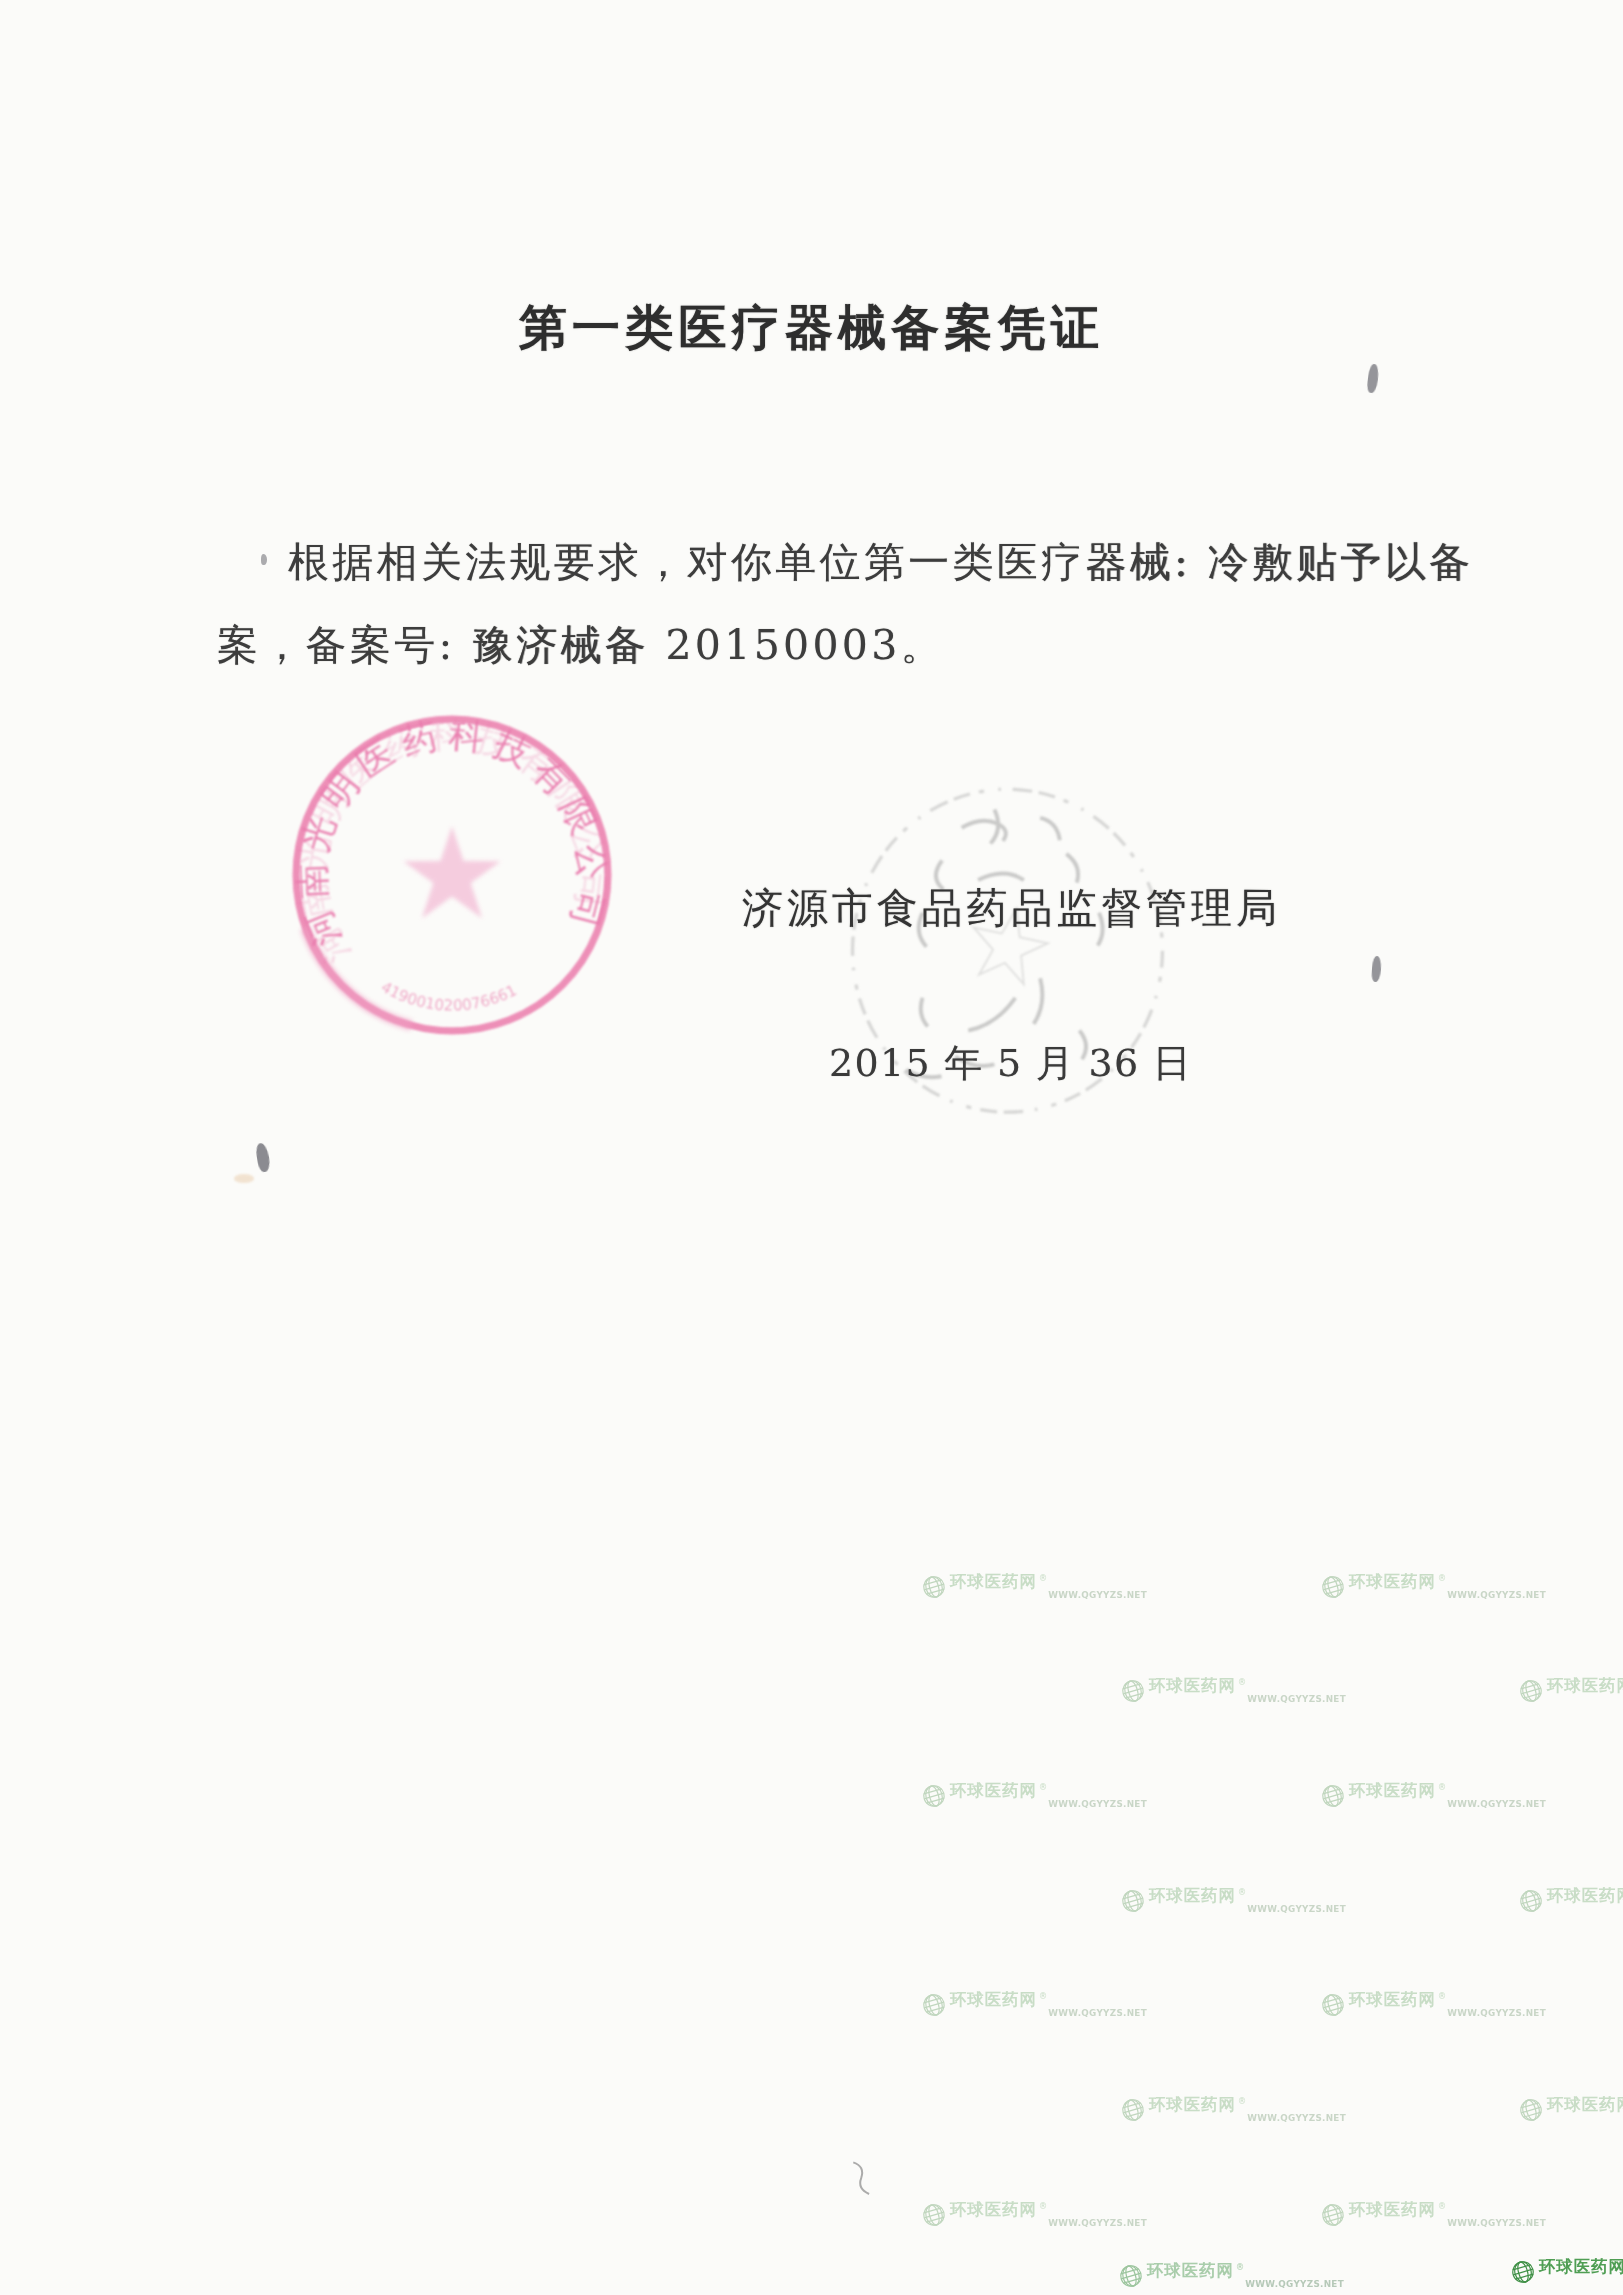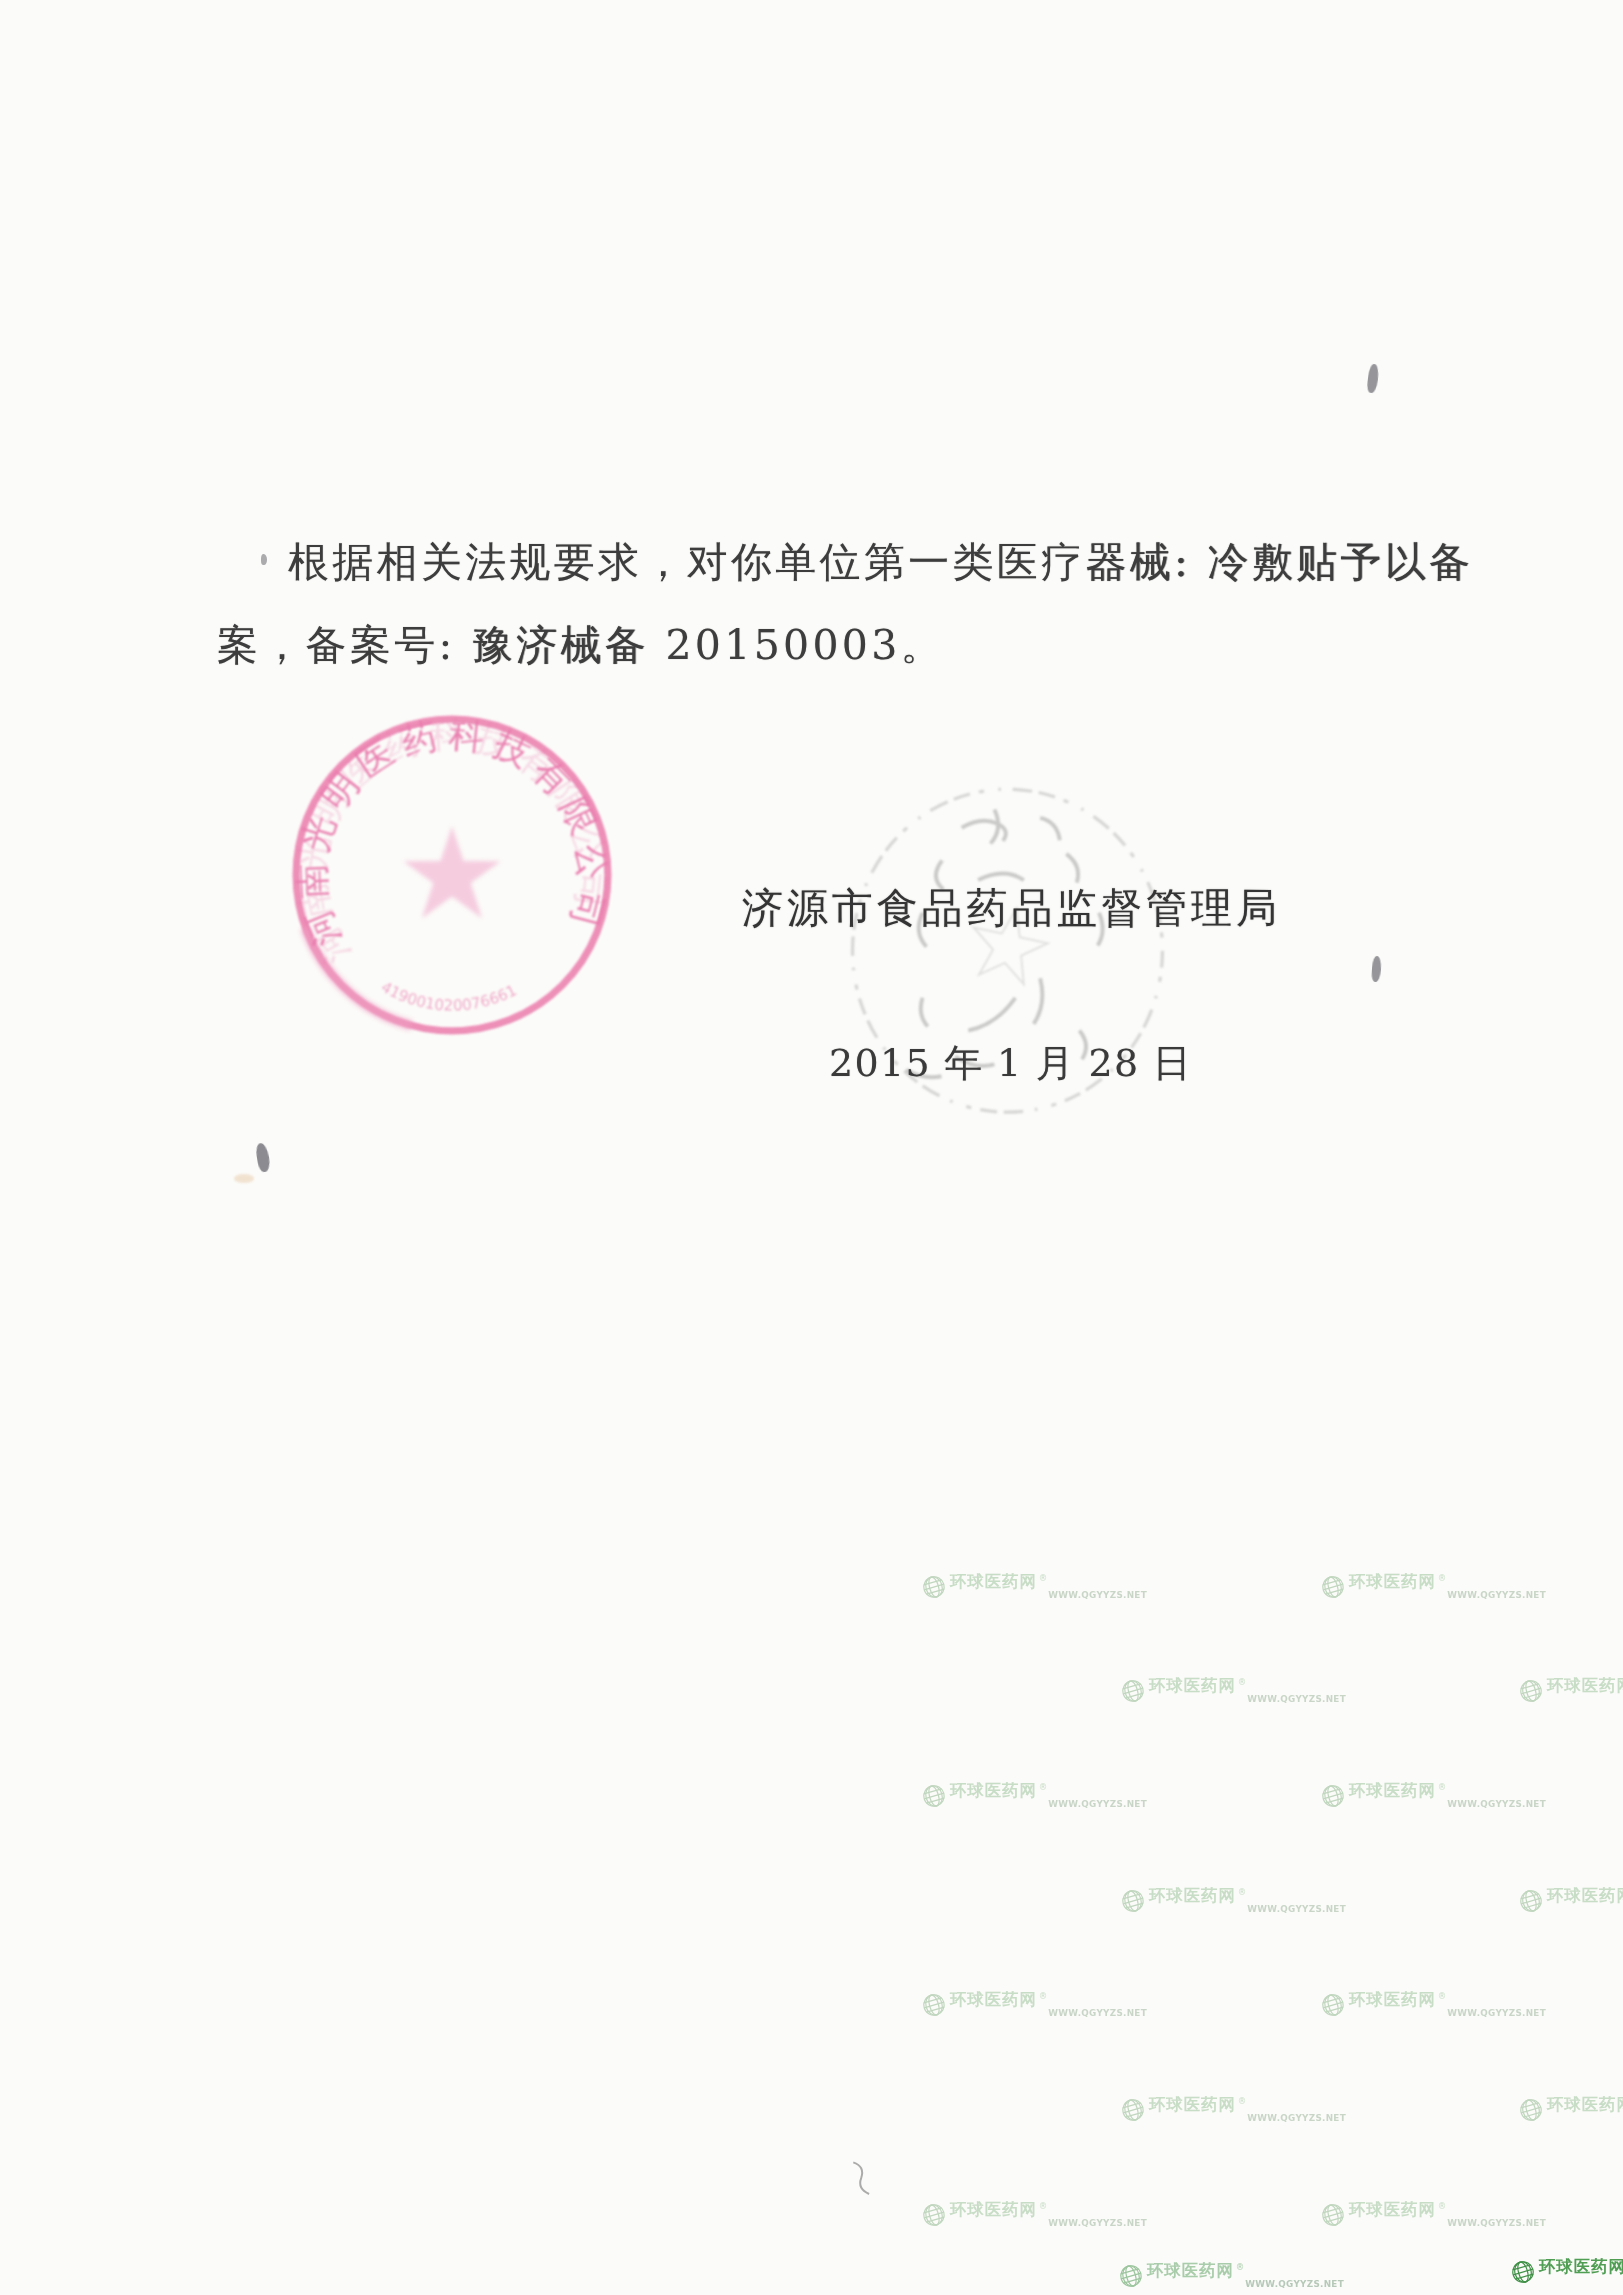--- a/index.html
+++ b/index.html
@@ -80,20 +80,21 @@
   .smudge-b{left:1372px;top:956px;width:9.2px;height:26px;transform:rotate(4deg);}
   .smudge-c{left:257px;top:1143px;width:12.4px;height:29px;transform:rotate(-9deg);background:#5d5d66;}
   .smudge-d{left:261px;top:554px;width:5.9px;height:10.5px;opacity:.55;}
   .stain{left:234px;top:1174px;width:19.6px;height:8.5px;background:#e9cba9;border-radius:50%;opacity:.5;filter:blur(1px);}
 </style>
 </head>
 <body>
 
 <div class="page">
 
+  <h1 class="doc-title">第一类医疗器械备案凭证</h1>
 
 
   <div class="line body1"><span>根据相关法规要求，对你单位第一类医疗</span><span class="bolded">器械: 冷敷贴予以备</span></div>
 
   <div class="line body2"><span>案，备案号: </span><span class="bolded">豫济械备</span><span> 20150003。</span></div>
 
   <svg class="company-stamp" width="334" height="334" viewBox="0 0 510 510">
     <defs>
       <filter id="inkblur" x="-10%" y="-10%" width="120%" height="120%">
         <feGaussianBlur stdDeviation="1.4"></feGaussianBlur>
@@ -149,21 +150,21 @@
         <path d="M 360,380 q 18,22 4,44"></path>
         <path d="M 95,440 q 26,16 54,10"></path>
         <path d="M 120,330 q -8,26 8,44"></path>
       </g>
       <polygon points="250,192 264,234 308,234 272,261 285,303 250,277 215,303 228,261 192,234 236,234" stroke="#a5a5a5" stroke-width="3" opacity="0.3" transform="rotate(12 250 258)"></polygon>
     </g>
   </svg>
 
   <div class="authority">济源市食品药品监督管理局</div>
 
-  <div class="issue-date">2015 年 1 月 28 日</div>
+  <div class="issue-date">2015 年 5 月 36 日</div>
 
   <div id="wm-layer">
       <div class="wm tone-faint" style="left: 922px; top: 1574px;">
       <svg class="wm-globe" viewBox="0 0 40 40">
         <g transform="rotate(-16 20 20)">
           <circle cx="20" cy="20" r="17"></circle>
           <ellipse cx="20" cy="20" rx="7.5" ry="17"></ellipse>
           <ellipse cx="20" cy="20" rx="13.5" ry="17"></ellipse>
           <line x1="4.5" y1="12" x2="35.5" y2="12"></line>
           <line x1="3" y1="20" x2="37" y2="20"></line>

